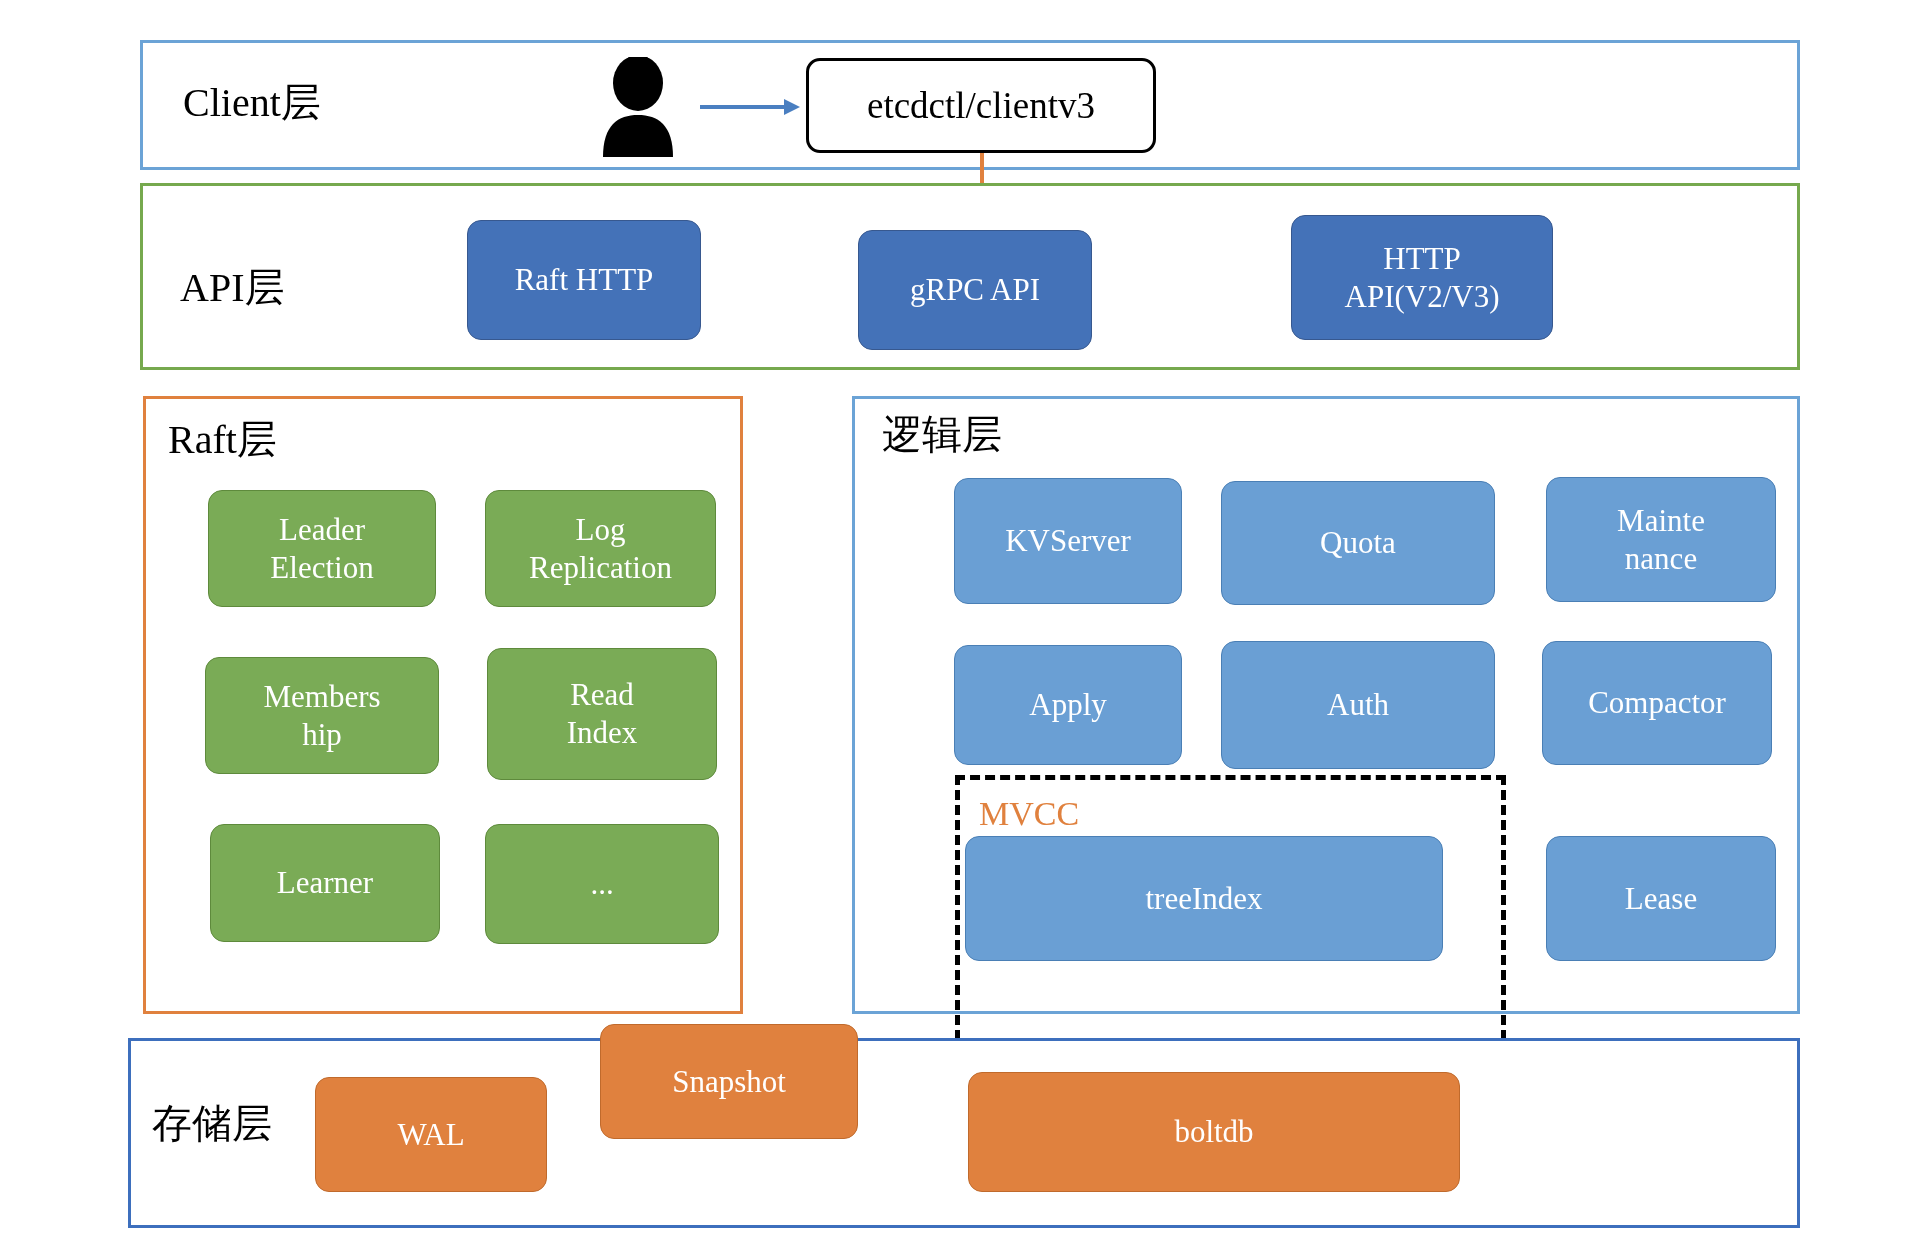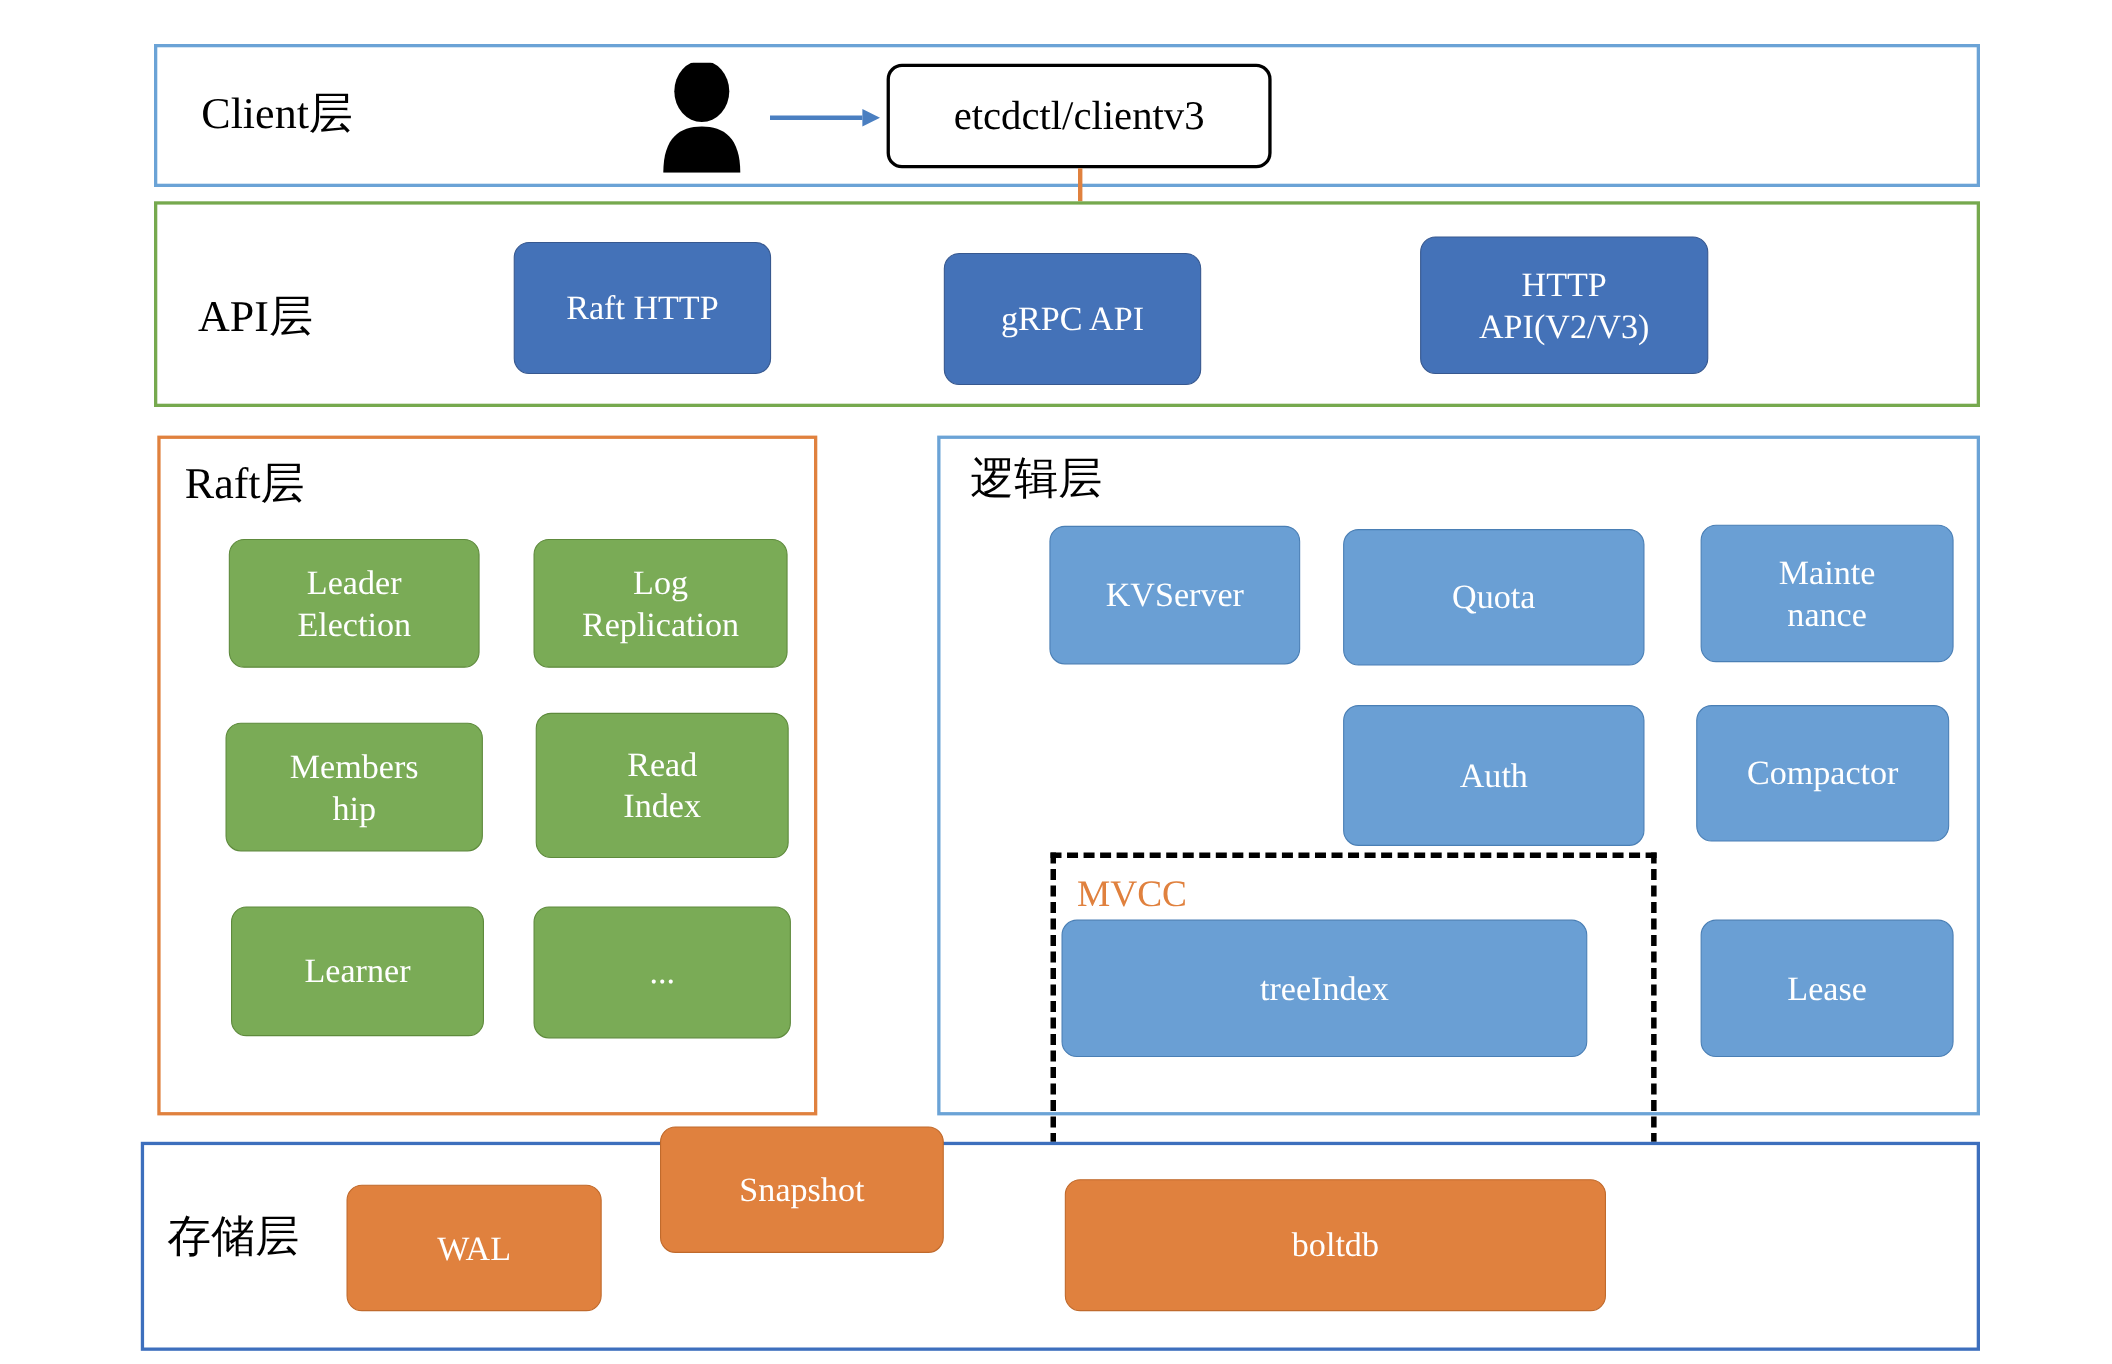--- a/index.html
+++ b/index.html
@@ -165,20 +165,21 @@
 
   <div class="layer-label" style="left:882px; top:415px;">逻辑层</div>
 
   <div class="node light-blue" style="left:954px; top:478px; width:228px; height:126px;">KVServer</div>
 
   <div class="node light-blue" style="left:1221px; top:481px; width:274px; height:124px;">Quota</div>
 
   <div class="node light-blue" style="left:1546px; top:477px; width:230px; height:125px;">Mainte
 nance</div>
 
+  <div class="node light-blue" style="left:954px; top:645px; width:228px; height:120px;">Apply</div>
 
   <div class="node light-blue" style="left:1221px; top:641px; width:274px; height:128px;">Auth</div>
 
   <div class="node light-blue" style="left:1542px; top:641px; width:230px; height:124px;">Compactor</div>
 
   <div id="mvcc-group" style="left:955px; top:775px; width:551px; height:445px;"></div>
 
   <div id="mvcc-label" style="left:979px; top:797px;">MVCC</div>
 
   <div class="node light-blue" style="left:965px; top:836px; width:478px; height:125px;">treeIndex</div>

